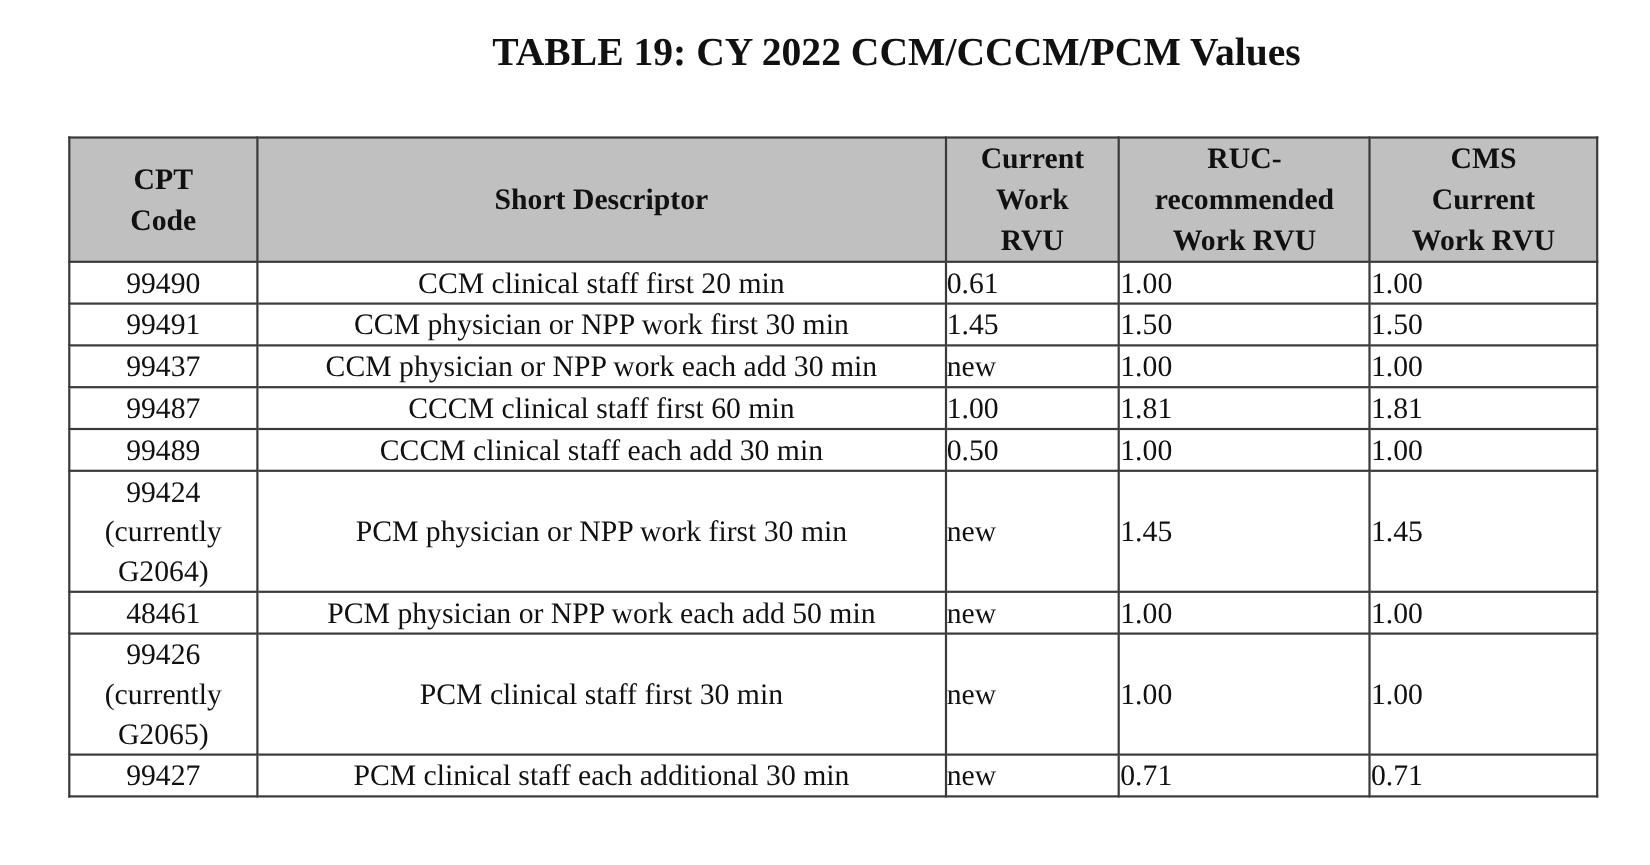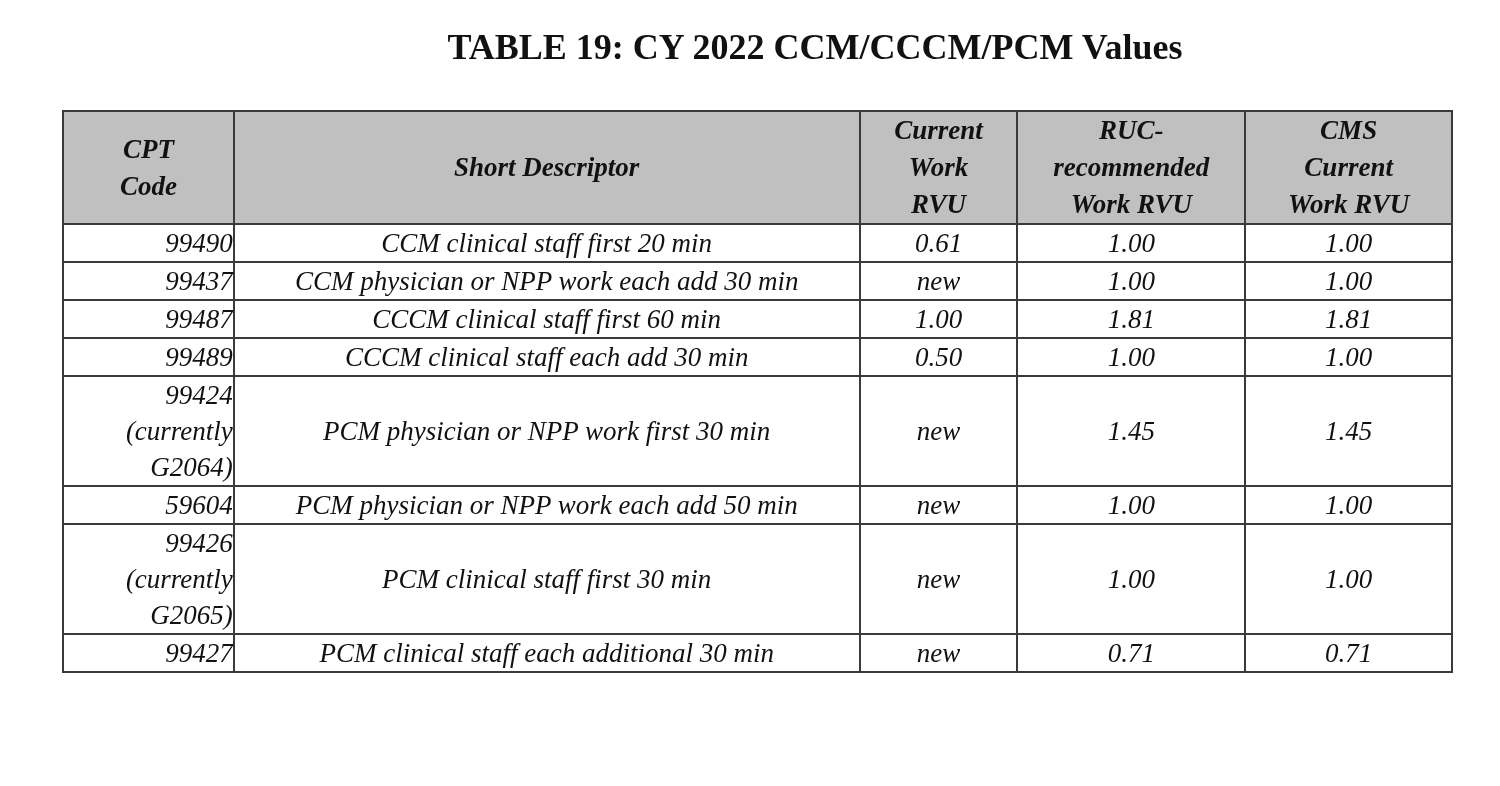--- a/index.html
+++ b/index.html
@@ -21,46 +21,45 @@
       width: 1630px;
       top: 26px;
       text-align: center;
       font-size: 36px;
       font-weight: bold;
       letter-spacing: 0px;
     }
     table.rvu {
       position: absolute;
       left: 62px;
-      top: 110px;
+      top: 124px;
       width: 1391px;
       border-collapse: collapse;
       font-size: 27px;
-      font-style: italic;
     }
     table.rvu th, table.rvu td {
       border: 2px solid #3a3a3a;
       padding: 0;
     }
     table.rvu th {
       background: #c0c0c0;
       font-weight: bold;
       text-align: center;
       vertical-align: middle;
       line-height: 37px;
       height: 108px;
     }
     table.rvu td {
       line-height: 36px;
       height: 36px;
       vertical-align: middle;
     }
-    td.code { text-align: right; }
+    td.code { text-align: center; }
     td.desc { text-align: center; padding-left: 15px; vertical-align: top; }
-    td.num  { text-align: center; }
+    td.num  { }
     td.code .line { display: block; }
     col.c1 { width: 171px; }
     col.c2 { width: 627px; }
     col.c3 { width: 158px; }
     col.c4 { width: 228px; }
     col.c5 { width: 207px; }
   </style>
 </head>
 <body>
 
@@ -88,20 +87,29 @@
       <td class="code">
           <span class="line">99490</span>
         </td>
       <td class="desc">CCM clinical staff first 20 min</td>
       <td class="num">0.61</td>
       <td class="num">1.00</td>
       <td class="num">1.00</td>
     </tr>
     <tr>
       <td class="code">
+          <span class="line">99491</span>
+        </td>
+      <td class="desc">CCM physician or NPP work first 30 min</td>
+      <td class="num">1.45</td>
+      <td class="num">1.50</td>
+      <td class="num">1.50</td>
+    </tr>
+    <tr>
+      <td class="code">
           <span class="line">99437</span>
         </td>
       <td class="desc">CCM physician or NPP work each add 30 min</td>
       <td class="num">new</td>
       <td class="num">1.00</td>
       <td class="num">1.00</td>
     </tr>
     <tr>
       <td class="code">
           <span class="line">99487</span>
@@ -126,21 +134,21 @@
         <span class="line">(currently</span>
         <span class="line">G2064)</span>
       </td>
       <td class="desc">PCM physician or NPP work first 30 min</td>
       <td class="num">new</td>
       <td class="num">1.45</td>
       <td class="num">1.45</td>
     </tr>
     <tr>
       <td class="code">
-          <span class="line">59604</span>
+          <span class="line">48461</span>
         </td>
       <td class="desc">PCM physician or NPP work each add 50 min</td>
       <td class="num">new</td>
       <td class="num">1.00</td>
       <td class="num">1.00</td>
     </tr>
     <tr>
       <td class="code">
         <span class="line">99426</span>
         <span class="line">(currently</span>

